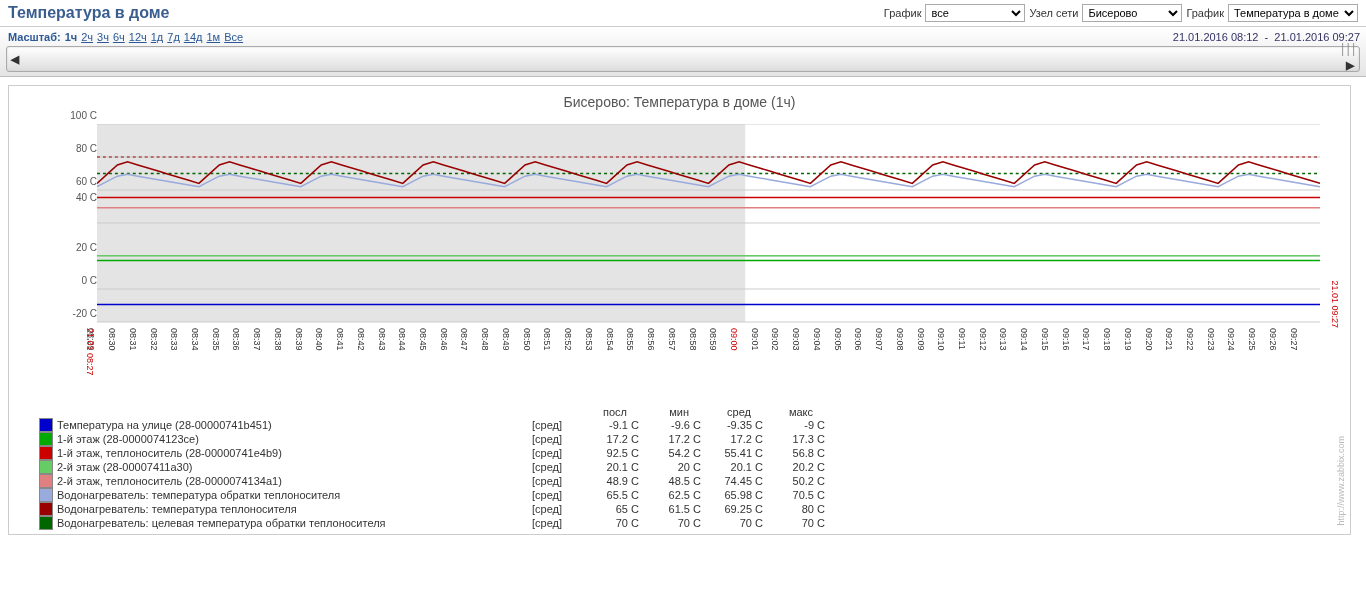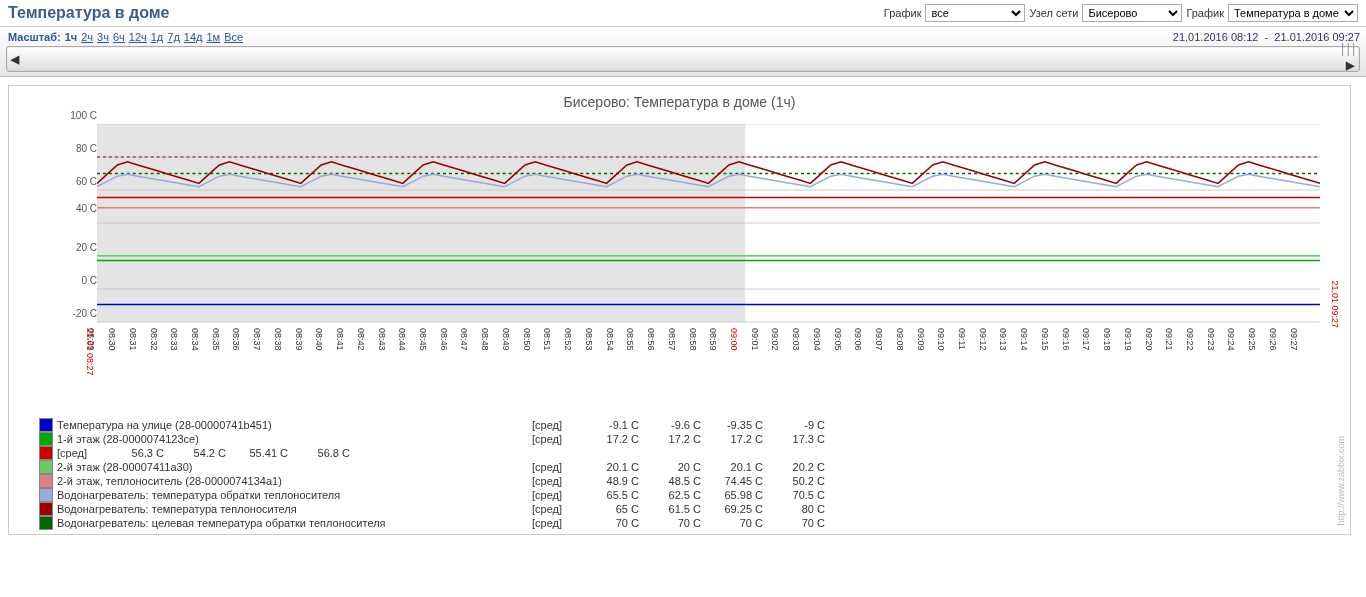--- a/index.html
+++ b/index.html
@@ -77,21 +77,21 @@
      </div>
   </div>
 
   <div class="chart-container">
     <div class="chart-box">
        <div class="chart-title">Бисерово: Температура в доме (1ч)</div>
        <div class="y-axis" id="y-axis">
           <div class="y-tick" style="bottom: 0px;">-20 C</div>
           <div class="y-tick" style="bottom: 33px;">0 C</div>
           <div class="y-tick" style="bottom: 66px;">20 C</div>
-          <div class="y-tick" style="bottom: 105px;">40 C</div>
+          <div class="y-tick" style="bottom: 116px;">40 C</div>
           <div class="y-tick" style="bottom: 132px;">60 C</div>
           <div class="y-tick" style="bottom: 165px;">80 C</div>
           <div class="y-tick" style="bottom: 198px;">100 C</div>
         </div>
        <div class="plot-area" id="plot-area"><svg width="100%" height="200" viewBox="0 0 1230 200" preserveAspectRatio="none">
             <rect x="0" y="0" width="651.9" height="198" fill="#e4e4e4"></rect>
             <line x1="0" x2="1230" y1="198" y2="198" class="hgrid"></line>
             <line x1="0" x2="1230" y1="165" y2="165" class="hgrid"></line>
             <line x1="0" x2="1230" y1="132" y2="132" class="hgrid"></line>
             <line x1="0" x2="1230" y1="99" y2="99" class="hgrid"></line>
@@ -166,42 +166,51 @@
           <div class="x-tick" style="left: 92.3729%;">09:23</div>
           <div class="x-tick" style="left: 94.0678%;">09:24</div>
           <div class="x-tick" style="left: 95.7627%;">09:25</div>
           <div class="x-tick" style="left: 97.4576%;">09:26</div>
           <div class="x-tick" style="left: 99.1525%;">09:27</div>
         </div>
        <div class="x-corner-left"><span>21.01 08:27</span></div>
        <div class="x-corner-right" style="transform:rotate(90deg)"><span>21.01 09:27</span></div>
 
        <div class="legend" id="legend">
+          <div class="legend-hdr">
+            <span style="flex:0 0 493px"></span>
+            <span style="flex:0 0 45px"></span>
+            <span class="lv">посл</span>
+            <span class="lv">мин</span>
+            <span class="lv">сред</span>
+            <span class="lv">макс</span>
+          </div>
           <div class="legend-row">
             <span class="swatch" style="background: rgb(0, 0, 204);"></span>
             <span class="lname">Температура на улице (28-00000741b451)</span>
             <span class="ltype">[сред]</span>
             <span class="lv">-9.1 C</span>
             <span class="lv">-9.6 C</span>
             <span class="lv">-9.35 C</span>
             <span class="lv">-9 C</span>
           </div>
           <div class="legend-row">
             <span class="swatch" style="background: rgb(0, 170, 0);"></span>
             <span class="lname">1-й этаж (28-0000074123ce)</span>
             <span class="ltype">[сред]</span>
             <span class="lv">17.2 C</span>
             <span class="lv">17.2 C</span>
             <span class="lv">17.2 C</span>
             <span class="lv">17.3 C</span>
           </div>
           <div class="legend-row">
             <span class="swatch" style="background: rgb(204, 0, 0);"></span>
-            <span class="ltype">[сред]</span>
-            <span class="lv">56.3 C</span>
+            <span class="lname">1-й этаж, теплоноситель (28-00000741e4b9)</span>
+            <span class="ltype">[сред]</span>
+            <span class="lv">92.5 C</span>
             <span class="lv">54.2 C</span>
             <span class="lv">55.41 C</span>
             <span class="lv">56.8 C</span>
           </div>
           <div class="legend-row">
             <span class="swatch" style="background: rgb(102, 204, 102);"></span>
             <span class="lname">2-й этаж (28-00007411a30)</span>
             <span class="ltype">[сред]</span>
             <span class="lv">20.1 C</span>
             <span class="lv">20 C</span>

